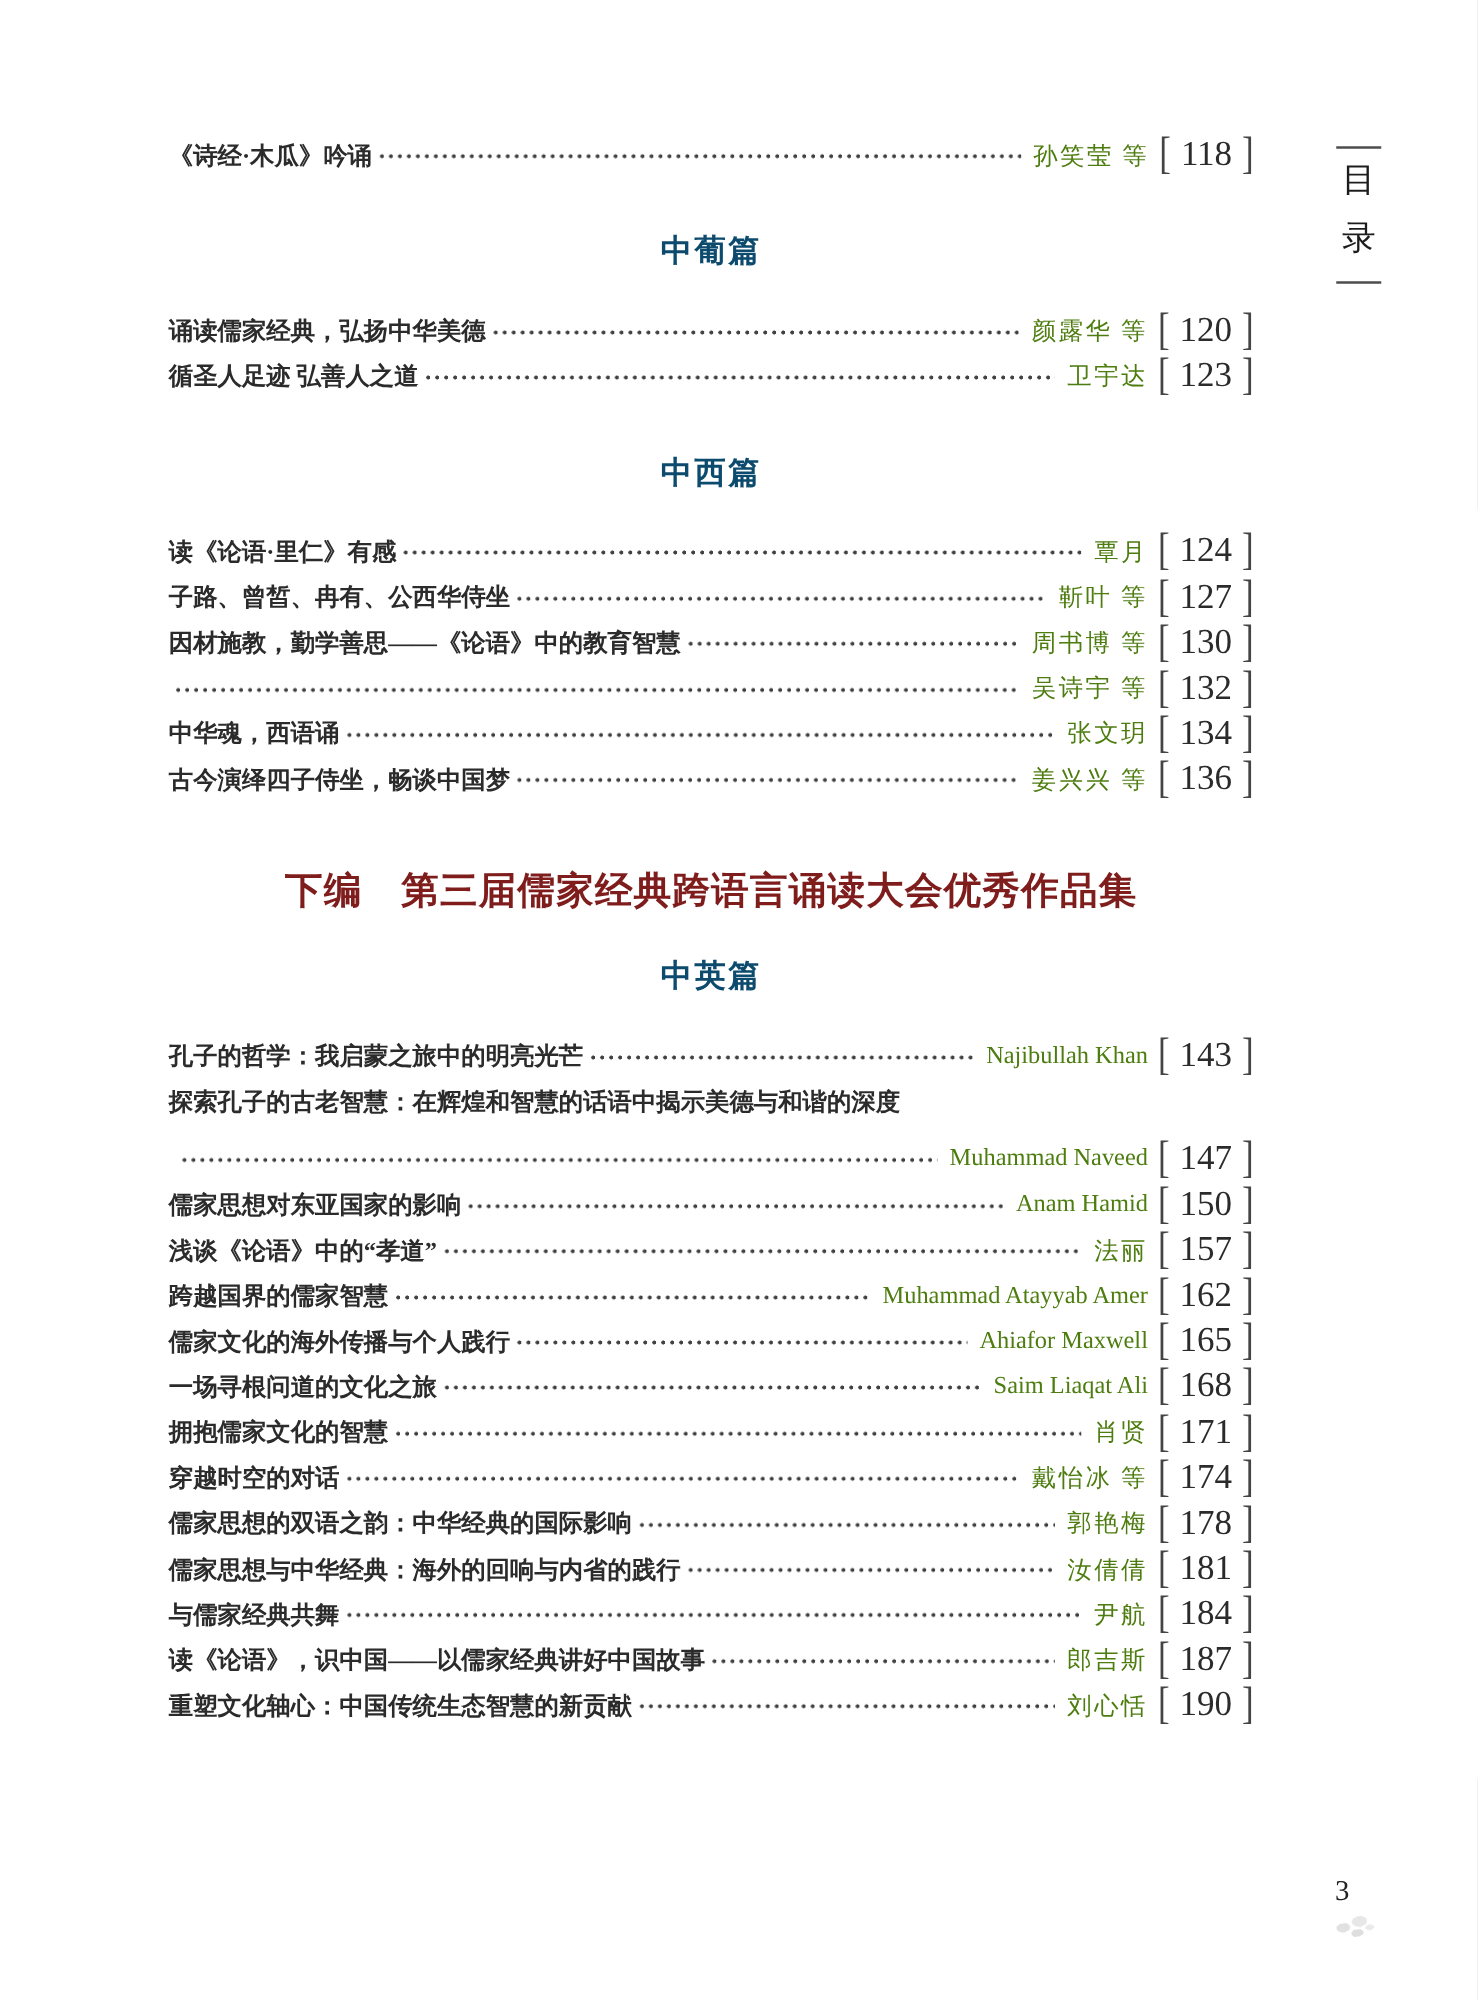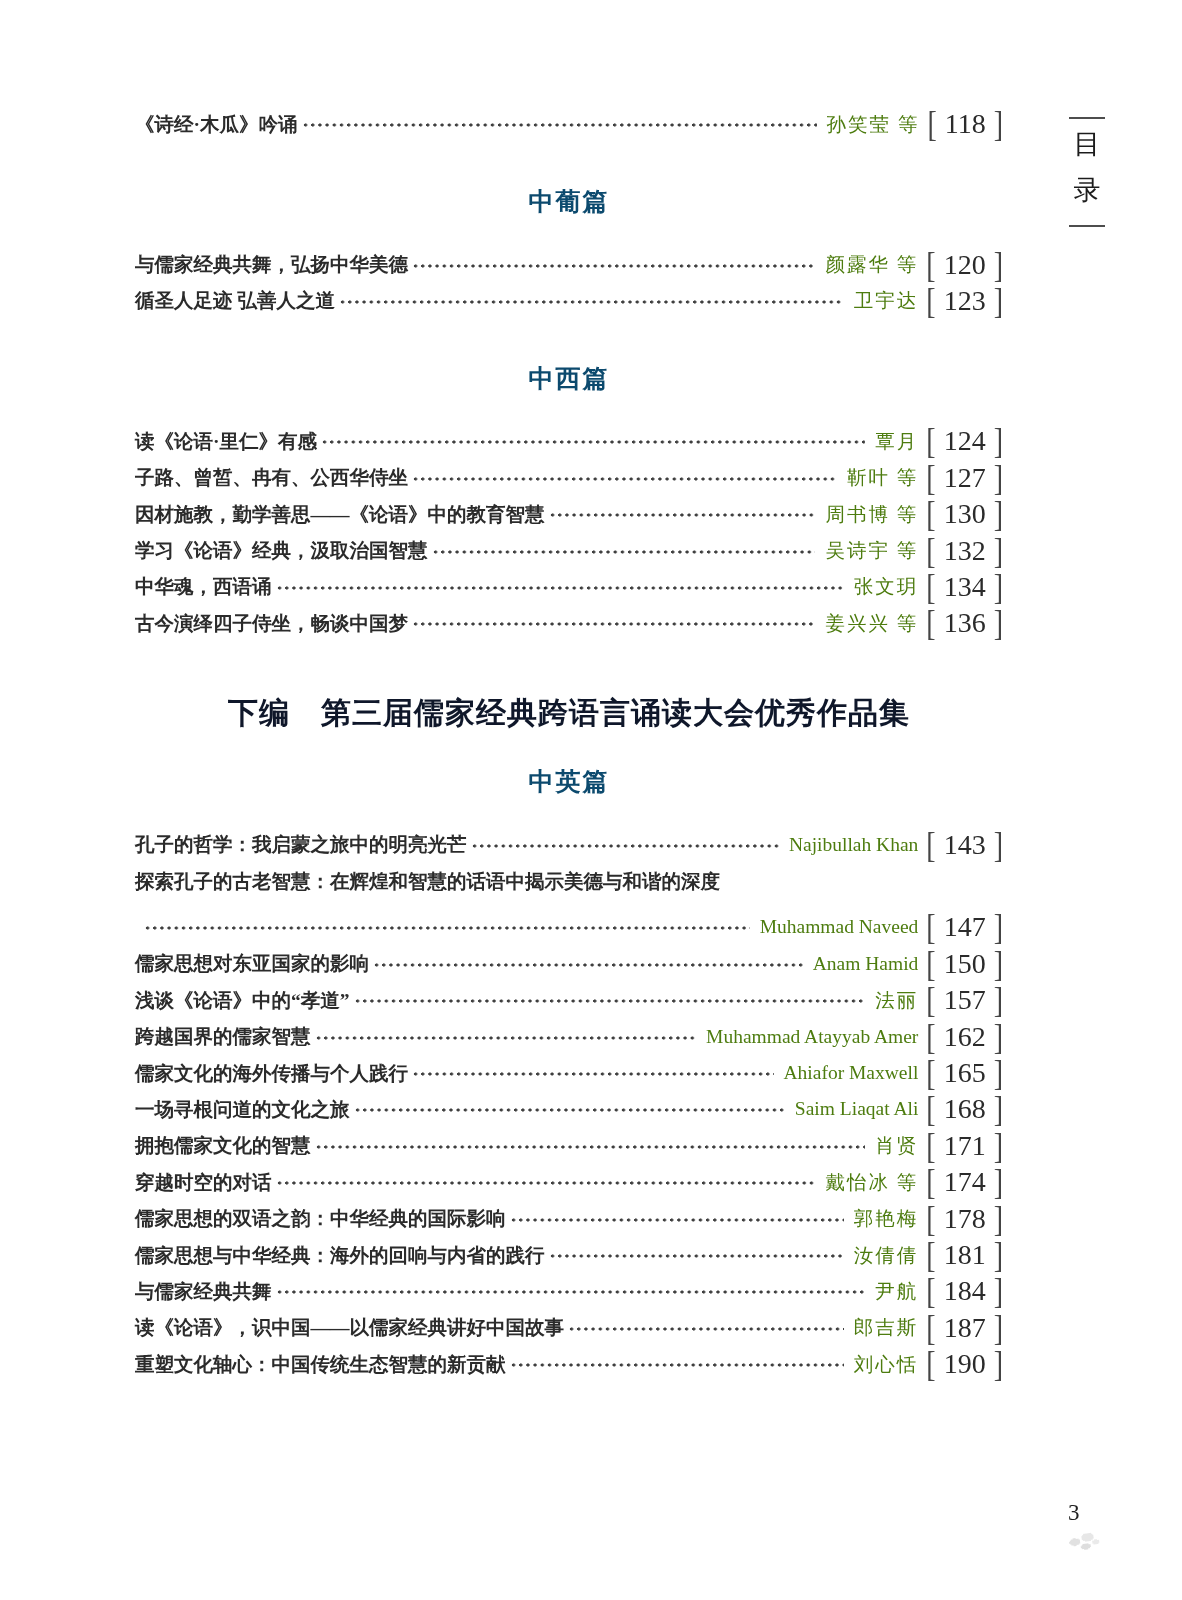--- a/index.html
+++ b/index.html
@@ -18,21 +18,21 @@
   .page-no{flex:0 0 auto;font-size:28px;margin-left:8px;color:#2b2b2b;}
   .page-no .bracket{display:inline-block;transform:scaleY(1.3);font-weight:400;color:#444;}
   .page-no .num{padding:0 8px;}
 
   .section-heading{font-family:"Liberation Sans","DejaVu Sans",sans-serif;font-weight:700;
                    font-size:25px;text-align:center;height:36px;line-height:36px;
                    margin:41px 0 27px 0;color:#0c4a6e;letter-spacing:2px;}
   .section-heading.in-part{margin:28px 0 28px 0;}
   .part-title{font-family:"Liberation Sans","DejaVu Sans",sans-serif;font-weight:700;
               font-size:30px;text-align:center;height:44px;line-height:44px;
-              margin-top:49px;color:#0f172a;letter-spacing:1px;}
+              margin-top:49px;color:#7f1d1d;letter-spacing:1px;}
   .toc-row.cont{margin-top:10px;}
   .toc-row.cont .leader{margin-left:10px;}
 
   .margin-label{position:absolute;top:117px;right:77px;width:36px;text-align:center;}
   .margin-rule{height:2px;background:#4d4d4d;width:36px;}
   .mchar{font-size:27px;line-height:46px;color:#1c1c1c;display:block;}
   .mchar.first{margin-top:2px;}
   .margin-rule.bottom{margin-top:12px;}
 
   .page-number{position:absolute;left:1068px;top:1500px;font-size:23px;color:#222;}
@@ -58,21 +58,21 @@
 
   <main class="content" id="toc-root">
       <div class="toc-row">
         <span class="entry-title">《诗经·木瓜》吟诵</span>
         <span class="leader"></span>
         <span class="entry-author cjk">孙笑莹 等</span>
         <span class="page-no"><span class="bracket">[</span><span class="num">118</span><span class="bracket">]</span></span>
       </div>
       <div class="section-heading">中葡篇</div>
       <div class="toc-row">
-        <span class="entry-title">与儒家经典共舞，弘扬中华美德</span>
+        <span class="entry-title">诵读儒家经典，弘扬中华美德</span>
         <span class="leader"></span>
         <span class="entry-author cjk">颜露华 等</span>
         <span class="page-no"><span class="bracket">[</span><span class="num">120</span><span class="bracket">]</span></span>
       </div>
       <div class="toc-row">
         <span class="entry-title">循圣人足迹 弘善人之道</span>
         <span class="leader"></span>
         <span class="entry-author cjk">卫宇达</span>
         <span class="page-no"><span class="bracket">[</span><span class="num">123</span><span class="bracket">]</span></span>
       </div>
@@ -89,21 +89,20 @@
         <span class="entry-author cjk">靳叶 等</span>
         <span class="page-no"><span class="bracket">[</span><span class="num">127</span><span class="bracket">]</span></span>
       </div>
       <div class="toc-row">
         <span class="entry-title">因材施教，勤学善思——《论语》中的教育智慧</span>
         <span class="leader"></span>
         <span class="entry-author cjk">周书博 等</span>
         <span class="page-no"><span class="bracket">[</span><span class="num">130</span><span class="bracket">]</span></span>
       </div>
       <div class="toc-row">
-        <span class="entry-title">学习《论语》经典，汲取治国智慧</span>
         <span class="leader"></span>
         <span class="entry-author cjk">吴诗宇 等</span>
         <span class="page-no"><span class="bracket">[</span><span class="num">132</span><span class="bracket">]</span></span>
       </div>
       <div class="toc-row">
         <span class="entry-title">中华魂，西语诵</span>
         <span class="leader"></span>
         <span class="entry-author cjk">张文玥</span>
         <span class="page-no"><span class="bracket">[</span><span class="num">134</span><span class="bracket">]</span></span>
       </div>

